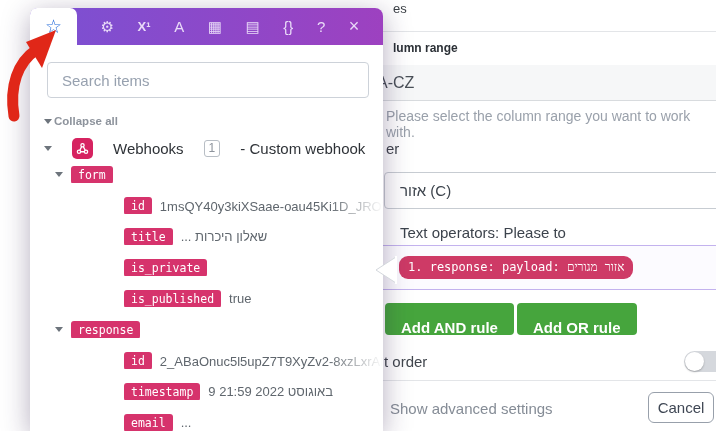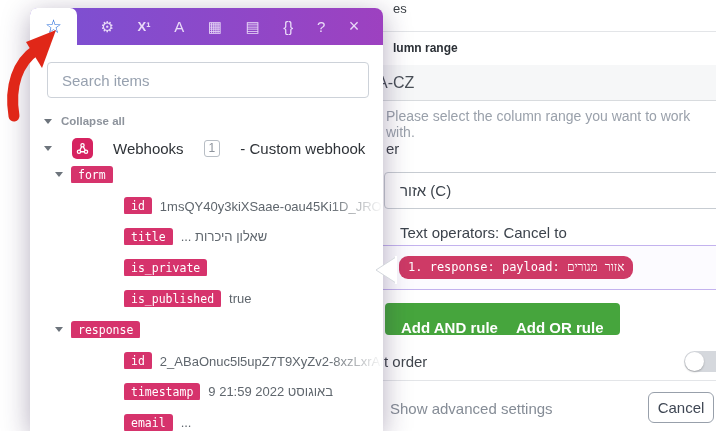--- a/index.html
+++ b/index.html
@@ -25,21 +25,21 @@
   .map-field{position:absolute;left:362px;width:440px;top:245px;height:45px;background:#fcfbff;
              border:1px solid #c3b2ee;border-radius:8px;box-sizing:border-box;}
   .rule-pill{position:absolute;left:399px;top:256px;background:#ce3a66;color:#fff;
              font-family:"DejaVu Sans Mono",monospace;font-size:12px;padding:4px 9px;
              border-radius:9px;white-space:nowrap;text-align:center;}
   .map-notch{position:absolute;left:374px;top:256px;z-index:30;}
   .btn-green{position:absolute;top:303px;height:31px;background:#46a53d;color:#fff;
              border:none;border-radius:4px;font-size:15px;font-weight:bold;
              font-family:"Liberation Sans",sans-serif;padding:16px 16px;}
   .btn-and{left:385px;}
-  .btn-or{left:500px;text-align:center;}
+  .btn-or{left:517px;text-align:center;}
   .lbl-sort{position:absolute;left:384px;top:353px;font-size:15px;color:#41464d;}
   .toggle{position:absolute;left:684px;top:351px;width:44px;height:21px;background:#d5d8dd;
           border-radius:11px;}
   .toggle .knob{position:absolute;left:1px;top:1px;width:19px;height:19px;background:#fff;
           border-radius:50%;box-shadow:0 1px 2px rgba(0,0,0,.25);}
   .adv-link{position:absolute;left:390px;top:400px;font-size:15px;color:#858c96;}
   .btn-cancel{position:absolute;left:648px;top:392px;width:66px;height:31px;background:#fff;
           border:1px solid #98a0ab;border-radius:6px;font-size:15px;color:#3f4754;
           font-family:"Liberation Sans",sans-serif;}
 
@@ -55,21 +55,21 @@
             color:#e9daf8;font-size:15px;}
   .tb-icons span{cursor:pointer;}
   .tb-sup{font-size:13px;font-weight:bold;}
   .tb-close{font-size:18px;}
   .panel-body{position:absolute;top:37px;left:0;right:0;bottom:0;background:#fff;overflow:hidden;}
   .search{position:absolute;left:17px;top:17px;width:292px;height:34px;border:1px solid #cdd2d9;
           border-radius:4px;font-size:15px;padding:0 14px;color:#333;
           font-family:"Liberation Sans",sans-serif;}
   .search::placeholder{color:#97a1af;}
   .collapse{position:absolute;left:14px;top:70px;font-size:11.5px;font-weight:bold;
-            color:#8d939c;display:flex;align-items:center;gap:9px;cursor:pointer;}
+            color:#8d939c;display:flex;align-items:center;gap:2px;cursor:pointer;}
   .caret-d{width:0;height:0;border-left:4px solid transparent;border-right:4px solid transparent;
            border-top:5px solid #6d747c;display:inline-block;}
   .caret-r{width:0;height:0;border-top:4px solid transparent;border-bottom:4px solid transparent;
            border-left:5px solid #6d747c;display:inline-block;}
   .root-row{position:absolute;left:14px;top:93px;display:flex;align-items:center;gap:20px;
             font-size:15px;color:#2e3237;}
   .wh-icon{width:21px;height:21px;border-radius:5px;background:#d62360;display:flex;
            align-items:center;justify-content:center;}
   .badge{border:1px solid #b8bec5;border-radius:3px;color:#8d939c;font-size:12px;
          padding:0 4px;line-height:15px;}
@@ -100,21 +100,21 @@
     <div class="range-value">A-CZ</div>
     <div class="dlg-divider d2"></div>
     <div class="dlg-hint">Please select the column range you want to work with.</div>
     <div class="lbl-filter">er</div>
 
     <div class="dropdown dd-field">
       <span>אזור (C)</span>
 
     </div>
     <div class="dropdown dd-op">
-      <span>Text operators: Cancel to</span>
+      <span>Text operators: Please to</span>
 
     </div>
 
     <div class="map-field"></div>
     <div class="rule-pill">1. response: payload: אזור מגורים</div>
     <svg class="map-notch" width="23" height="28" viewBox="0 0 23 28">
       <polygon points="22,1 2,14 22,27" fill="#ffffff" stroke="#d4d8dd" stroke-width="1"></polygon>
       <rect x="21" y="0" width="2" height="28" fill="#ffffff"></rect>
     </svg>
 

